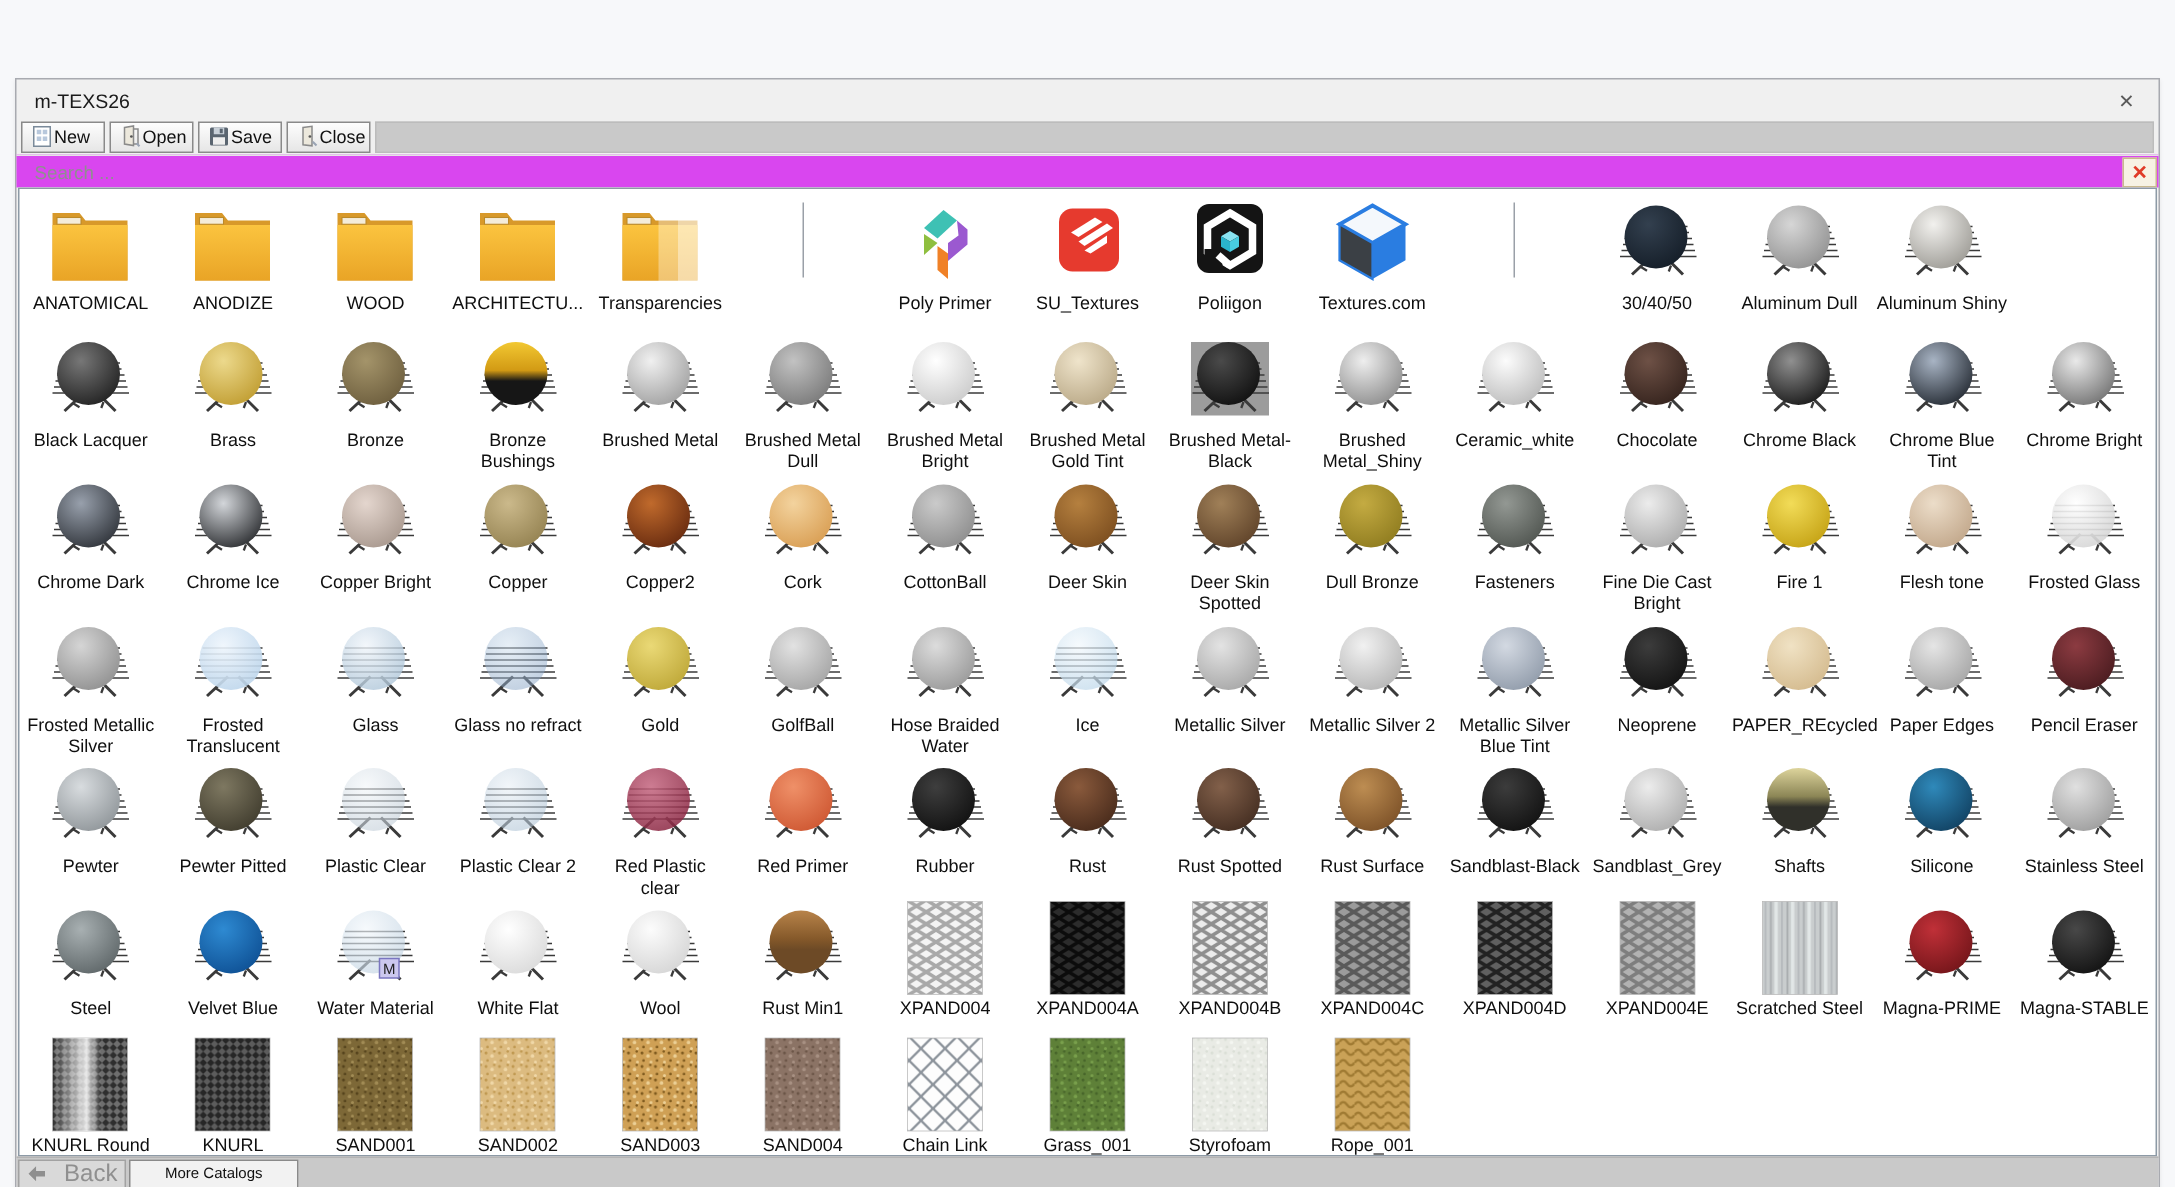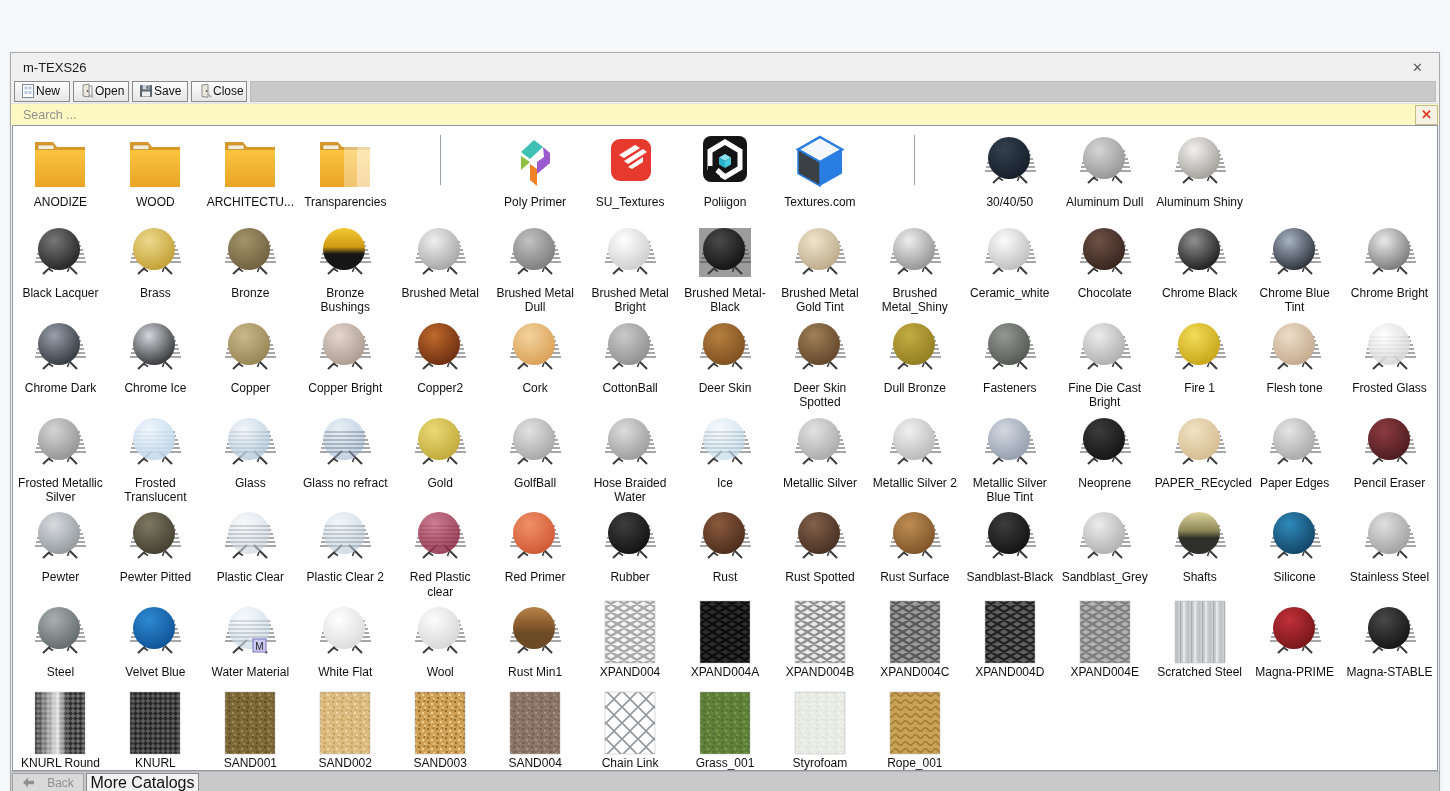--- a/index.html
+++ b/index.html
@@ -5,33 +5,33 @@
   * { margin:0; padding:0; box-sizing:border-box; }
   html,body { width:1450px; height:791px; background:#f7f8fa; font-family:"Liberation Sans",sans-serif; overflow:hidden; }
   .window { position:absolute; left:10px; top:12px; width:1430px; height:766px; background:#f0f0f0; border:1px solid #a8aab0; display:flex; flex-direction:column; box-shadow:0 1px 3px rgba(0,0,0,.08);margin-top:40px; }
   .titlebar { height:26px; display:flex; align-items:center; padding:2px 12px 0 12px; font-size:13px; color:#1a1a1a; }
   .win-close { margin-left:auto; color:#5a5a5a; font-size:13px; line-height:1; cursor:default; padding:2px 4px; }
   .toolbar { height:24px; display:flex; align-items:center; padding:0 3px; gap:3px; }
   .tb-btn { width:56px; height:21px; background:linear-gradient(#fdfdfd,#e6e6e6); border:1px solid #8a8a8a; font-size:12px; color:#111; display:flex; align-items:center; padding:0 5px; font-family:inherit; }
   .tb-btn .lbl { flex:1; text-align:center; margin-right:8px; }
   .tb-icn { width:16px; height:16px; flex:0 0 16px; }
   .tb-filler { flex:1; height:21px; background:#c9c9c9; border:1px solid #bcbcbc; }
-  .searchbar { height:22px; background:#fef9c3; display:flex; align-items:center; border-top:1px solid #e4e4e4; }
+  .searchbar { height:22px; background:#d946ef; display:flex; align-items:center; border-top:1px solid #e4e4e4; }
   .searchbar input { flex:1; border:none; outline:none; height:100%; padding:0 12px; font-size:12.5px; color:#333; background:transparent; font-family:inherit; }
   .searchbar input::placeholder { color:#8f8f8f; }
   .search-clear { width:23px; height:20px; background:#f7f2e4; border:1px solid #c9b98e; color:#e03c28; font-weight:bold; font-size:13px; line-height:1; margin-right:1px; font-family:inherit; }
   .content { flex:1; background:#fff; border:1px solid #8d9aa6; margin:0 1px; overflow:hidden; padding-top:3px; }
   .grid-row { display:grid; grid-template-columns:repeat(15,1fr); min-height:91px; }
   .cell { display:flex; flex-direction:column; align-items:center; padding-top:1px; }
   .thumb { width:64px; height:64px; flex:0 0 64px; }
   .mlabel { font-size:12px; text-align:center; max-width:90px; line-height:1.2; color:#0f0f0f; margin-top:1px; }
   .vsep { width:1px; height:50px; background:#9aa0a8; margin-top:5px; }
   .footer-strip { height:22px; background:#c9c9c9; border-top:1px solid #b4b4b4; display:flex; align-items:center; padding:0 1px; gap:2px; }
-  .back-btn { width:72px; height:20px; background:#d9d9d9; border:1px solid #a2a2a2; color:#8f8f8f; font-size:12px; display:flex; align-items:center; justify-content:center; gap:12px; font-family:inherit; }
-  .more-btn { width:113px; height:20px; background:#f2f2f2; border:1px solid #8a8a8a; color:#111; font-size:16px; font-family:inherit; }
+  .back-btn { width:72px; height:20px; background:#d9d9d9; border:1px solid #a2a2a2; color:#8f8f8f; font-size:16px; display:flex; align-items:center; justify-content:center; gap:12px; font-family:inherit; }
+  .more-btn { width:113px; height:20px; background:#f2f2f2; border:1px solid #8a8a8a; color:#111; font-size:10px; font-family:inherit; }
   .tabrow { height:24px; background:#f0f0f0; display:flex; align-items:flex-start; padding-left:1px; position:relative; }
   .tab { min-width:70px; height:21px; background:#fdfdfd; border:1px solid #8a8a8a; border-top:1px solid #b8b8b8; font-size:12px; color:#111; display:flex; align-items:center; justify-content:center; padding:0 8px; }
   .ddarrow { position:absolute; right:22px; top:5px; color:#757575; font-size:9px; }
 </style>
 </head>
 <body>
 
 <div class="window">
 
   <div class="titlebar">
@@ -82,20 +82,34 @@
   <div class="searchbar">
     <input type="text" placeholder="Search ..." style="">
     <button class="search-clear"><span>✕</span></button>
   </div>
 
   <div class="content" id="grid">
       <div class="grid-row">
         <div class="cell">
           <div class="thumb"><svg width="64" height="64" viewBox="0 0 64 64">
     <defs>
+                <linearGradient id="f0_0" x1="0" y1="0" x2="0" y2="1">
+      <stop offset="0" stop-color="#fbc43f"></stop>
+                  <stop offset="1" stop-color="#e9a426"></stop>
+                </linearGradient>
+              </defs>
+    <path d="M7 12 h18 l4 5 h28 v40 H7 Z" fill="#d8992a"></path>
+    <rect x="10" y="15" width="16" height="4.5" fill="#f4ecd9" stroke="#bb8a28" stroke-width="0.7"></rect>
+    <rect x="7" y="20" width="50" height="37" fill="url(#f0_0)"></rect>
+            </svg></div>
+          <div class="mlabel">ANATOMICAL</div>
+        </div>
+        <div class="cell">
+          <div class="thumb"><svg width="64" height="64" viewBox="0 0 64 64">
+    <defs>
                 <linearGradient id="f0_1" x1="0" y1="0" x2="0" y2="1">
       <stop offset="0" stop-color="#fbc43f"></stop>
                   <stop offset="1" stop-color="#e9a426"></stop>
                 </linearGradient>
               </defs>
     <path d="M7 12 h18 l4 5 h28 v40 H7 Z" fill="#d8992a"></path>
     <rect x="10" y="15" width="16" height="4.5" fill="#f4ecd9" stroke="#bb8a28" stroke-width="0.7"></rect>
     <rect x="7" y="20" width="50" height="37" fill="url(#f0_1)"></rect>
             </svg></div>
           <div class="mlabel">ANODIZE</div>
@@ -429,20 +443,44 @@
          <stop offset="0" stop-color="#ffffff"></stop>
                   <stop offset="1" stop-color="#c9c9c9"></stop>
                 </radialGradient>
               </defs>
     <circle cx="31" cy="28" r="21" fill="url(#g1_5)" fill-opacity="1"></circle>
             </svg></div>
           <div class="mlabel">Brushed Metal Bright</div>
         </div>
         <div class="cell">
           <div class="thumb"><svg width="64" height="64" viewBox="0 0 64 64">
+              <g stroke="#3a3a3a" stroke-width="0.9" fill="none">
+ <path d="M12 21 H52"></path>
+                <path d="M11 25 H53"></path>
+                <path d="M10 29 H55"></path>
+                <path d="M9 33 H56"></path>
+                <path d="M8 37 H57"></path>
+                <path d="M7 41 H58"></path>
+ <path d="M15 53 L29 40" stroke-width="2"></path>
+                <path d="M36 40 L49 53" stroke-width="2"></path>
+ <path d="M21 48 l4 2.5" stroke-width="1.5"></path>
+                <path d="M41 47 l-1.5 4" stroke-width="1.5"></path>
+              </g>
+              <defs>
+                <radialGradient id="g1_7" cx="0.38" cy="0.3" r="0.8">
+         <stop offset="0" stop-color="#efe4cb"></stop>
+                  <stop offset="1" stop-color="#b7a684"></stop>
+                </radialGradient>
+              </defs>
+    <circle cx="31" cy="28" r="21" fill="url(#g1_7)" fill-opacity="1"></circle>
+            </svg></div>
+          <div class="mlabel">Brushed Metal Gold Tint</div>
+        </div>
+        <div class="cell">
+          <div class="thumb"><svg width="64" height="64" viewBox="0 0 64 64">
               <rect x="6" y="7" width="52" height="49" fill="#9c9c9c"></rect>
               <g stroke="#3a3a3a" stroke-width="0.9" fill="none">
  <path d="M12 21 H52"></path>
                 <path d="M11 25 H53"></path>
                 <path d="M10 29 H55"></path>
                 <path d="M9 33 H56"></path>
                 <path d="M8 37 H57"></path>
                 <path d="M7 41 H58"></path>
  <path d="M15 53 L29 40" stroke-width="2"></path>
                 <path d="M36 40 L49 53" stroke-width="2"></path>
@@ -467,44 +505,20 @@
                 <path d="M10 29 H55"></path>
                 <path d="M9 33 H56"></path>
                 <path d="M8 37 H57"></path>
                 <path d="M7 41 H58"></path>
  <path d="M15 53 L29 40" stroke-width="2"></path>
                 <path d="M36 40 L49 53" stroke-width="2"></path>
  <path d="M21 48 l4 2.5" stroke-width="1.5"></path>
                 <path d="M41 47 l-1.5 4" stroke-width="1.5"></path>
               </g>
               <defs>
-                <radialGradient id="g1_7" cx="0.38" cy="0.3" r="0.8">
-         <stop offset="0" stop-color="#efe4cb"></stop>
-                  <stop offset="1" stop-color="#b7a684"></stop>
-                </radialGradient>
-              </defs>
-    <circle cx="31" cy="28" r="21" fill="url(#g1_7)" fill-opacity="1"></circle>
-            </svg></div>
-          <div class="mlabel">Brushed Metal Gold Tint</div>
-        </div>
-        <div class="cell">
-          <div class="thumb"><svg width="64" height="64" viewBox="0 0 64 64">
-              <g stroke="#3a3a3a" stroke-width="0.9" fill="none">
- <path d="M12 21 H52"></path>
-                <path d="M11 25 H53"></path>
-                <path d="M10 29 H55"></path>
-                <path d="M9 33 H56"></path>
-                <path d="M8 37 H57"></path>
-                <path d="M7 41 H58"></path>
- <path d="M15 53 L29 40" stroke-width="2"></path>
-                <path d="M36 40 L49 53" stroke-width="2"></path>
- <path d="M21 48 l4 2.5" stroke-width="1.5"></path>
-                <path d="M41 47 l-1.5 4" stroke-width="1.5"></path>
-              </g>
-              <defs>
                 <radialGradient id="g1_9" cx="0.38" cy="0.3" r="0.8">
          <stop offset="0" stop-color="#eeeeee"></stop>
                   <stop offset="1" stop-color="#8a8a8a"></stop>
                 </radialGradient>
               </defs>
     <circle cx="31" cy="28" r="21" fill="url(#g1_9)" fill-opacity="1"></circle>
             </svg></div>
           <div class="mlabel">Brushed Metal_Shiny</div>
         </div>
         <div class="cell">
@@ -685,52 +699,52 @@
                 <path d="M10 29 H55"></path>
                 <path d="M9 33 H56"></path>
                 <path d="M8 37 H57"></path>
                 <path d="M7 41 H58"></path>
  <path d="M15 53 L29 40" stroke-width="2"></path>
                 <path d="M36 40 L49 53" stroke-width="2"></path>
  <path d="M21 48 l4 2.5" stroke-width="1.5"></path>
                 <path d="M41 47 l-1.5 4" stroke-width="1.5"></path>
               </g>
               <defs>
+                <radialGradient id="g2_3" cx="0.38" cy="0.3" r="0.8">
+         <stop offset="0" stop-color="#e4d6ce"></stop>
+                  <stop offset="1" stop-color="#a6968c"></stop>
+                </radialGradient>
+              </defs>
+    <circle cx="31" cy="28" r="21" fill="url(#g2_3)" fill-opacity="1"></circle>
+            </svg></div>
+          <div class="mlabel">Copper Bright</div>
+        </div>
+        <div class="cell">
+          <div class="thumb"><svg width="64" height="64" viewBox="0 0 64 64">
+              <g stroke="#3a3a3a" stroke-width="0.9" fill="none">
+ <path d="M12 21 H52"></path>
+                <path d="M11 25 H53"></path>
+                <path d="M10 29 H55"></path>
+                <path d="M9 33 H56"></path>
+                <path d="M8 37 H57"></path>
+                <path d="M7 41 H58"></path>
+ <path d="M15 53 L29 40" stroke-width="2"></path>
+                <path d="M36 40 L49 53" stroke-width="2"></path>
+ <path d="M21 48 l4 2.5" stroke-width="1.5"></path>
+                <path d="M41 47 l-1.5 4" stroke-width="1.5"></path>
+              </g>
+              <defs>
                 <radialGradient id="g2_2" cx="0.38" cy="0.3" r="0.8">
          <stop offset="0" stop-color="#cbb98b"></stop>
                   <stop offset="1" stop-color="#92804f"></stop>
                 </radialGradient>
               </defs>
     <circle cx="31" cy="28" r="21" fill="url(#g2_2)" fill-opacity="1"></circle>
             </svg></div>
           <div class="mlabel">Copper</div>
-        </div>
-        <div class="cell">
-          <div class="thumb"><svg width="64" height="64" viewBox="0 0 64 64">
-              <g stroke="#3a3a3a" stroke-width="0.9" fill="none">
- <path d="M12 21 H52"></path>
-                <path d="M11 25 H53"></path>
-                <path d="M10 29 H55"></path>
-                <path d="M9 33 H56"></path>
-                <path d="M8 37 H57"></path>
-                <path d="M7 41 H58"></path>
- <path d="M15 53 L29 40" stroke-width="2"></path>
-                <path d="M36 40 L49 53" stroke-width="2"></path>
- <path d="M21 48 l4 2.5" stroke-width="1.5"></path>
-                <path d="M41 47 l-1.5 4" stroke-width="1.5"></path>
-              </g>
-              <defs>
-                <radialGradient id="g2_3" cx="0.38" cy="0.3" r="0.8">
-         <stop offset="0" stop-color="#e4d6ce"></stop>
-                  <stop offset="1" stop-color="#a6968c"></stop>
-                </radialGradient>
-              </defs>
-    <circle cx="31" cy="28" r="21" fill="url(#g2_3)" fill-opacity="1"></circle>
-            </svg></div>
-          <div class="mlabel">Copper Bright</div>
         </div>
         <div class="cell">
           <div class="thumb"><svg width="64" height="64" viewBox="0 0 64 64">
               <g stroke="#3a3a3a" stroke-width="0.9" fill="none">
  <path d="M12 21 H52"></path>
                 <path d="M11 25 H53"></path>
                 <path d="M10 29 H55"></path>
                 <path d="M9 33 H56"></path>
                 <path d="M8 37 H57"></path>
                 <path d="M7 41 H58"></path>

